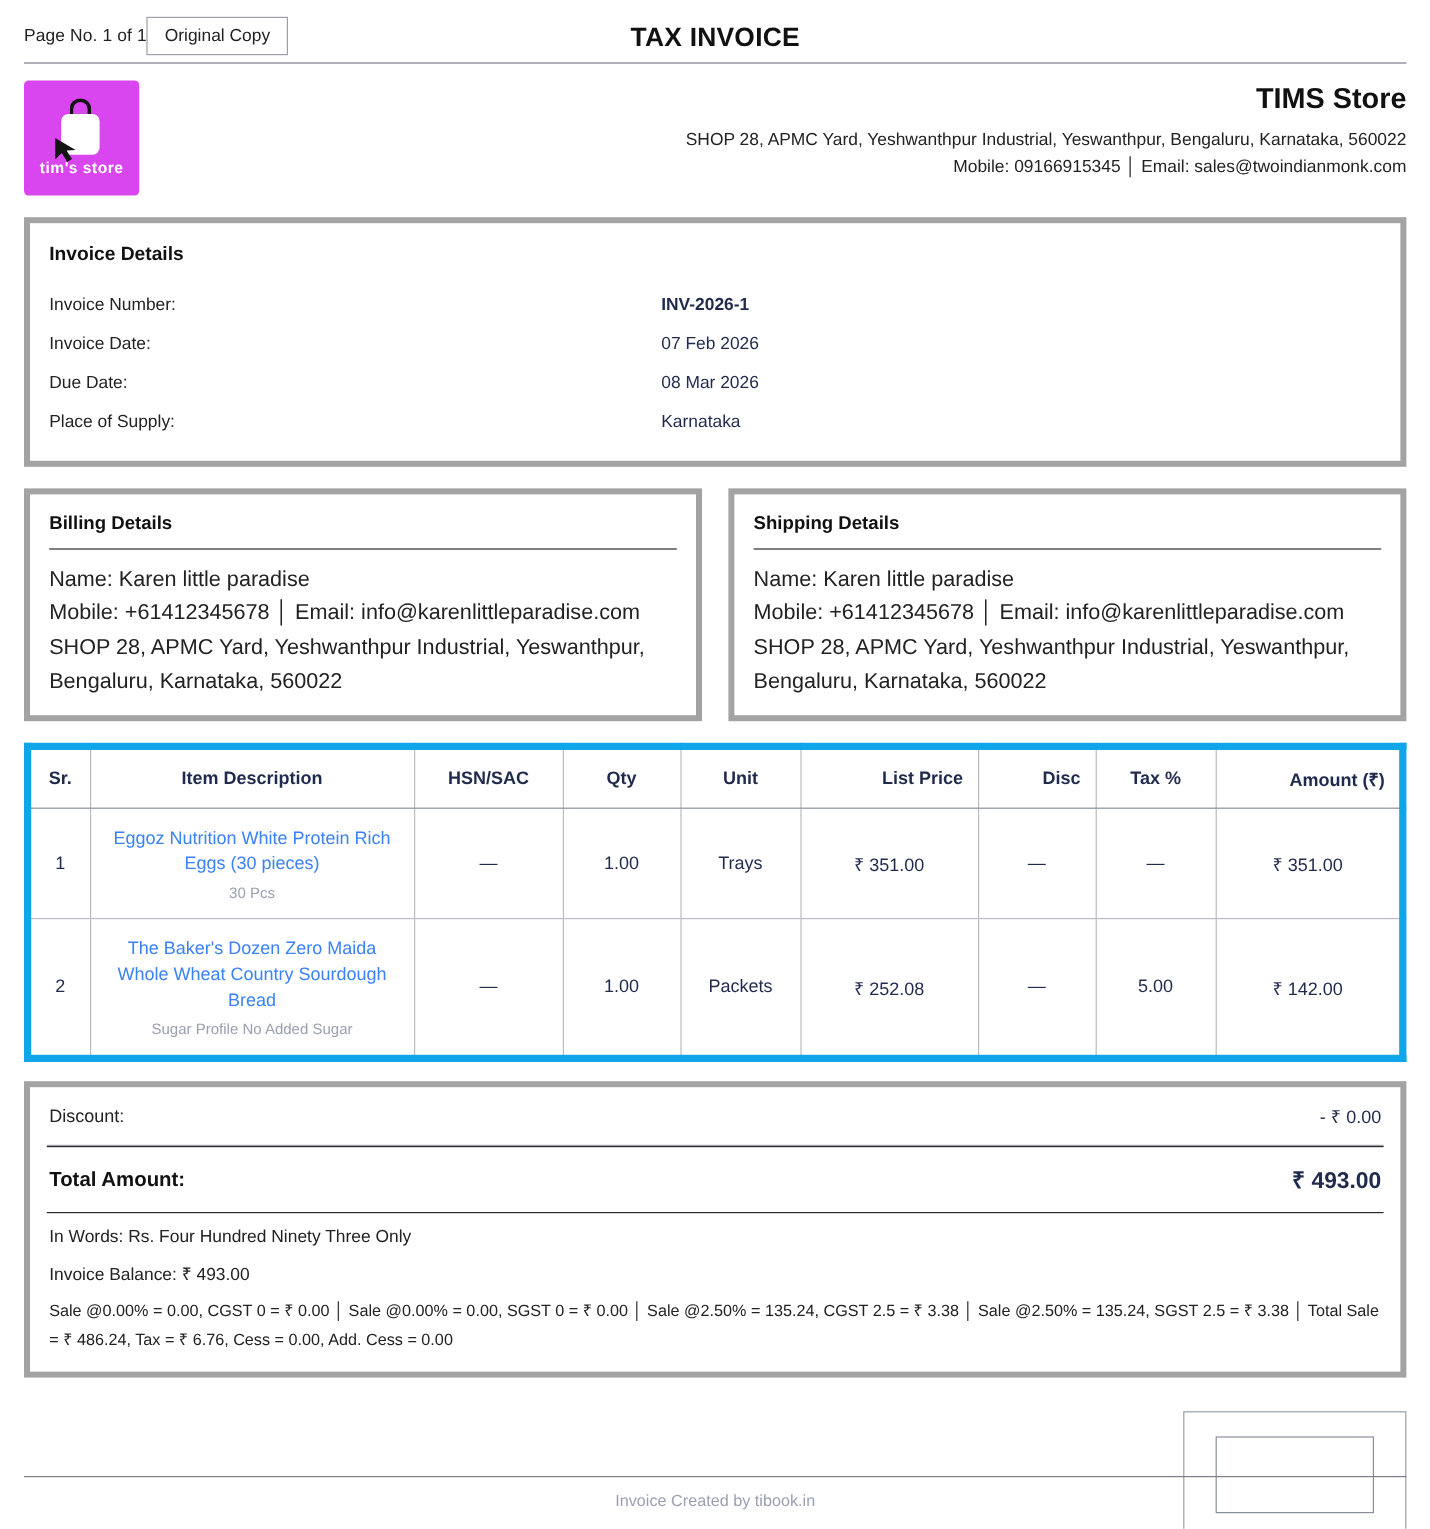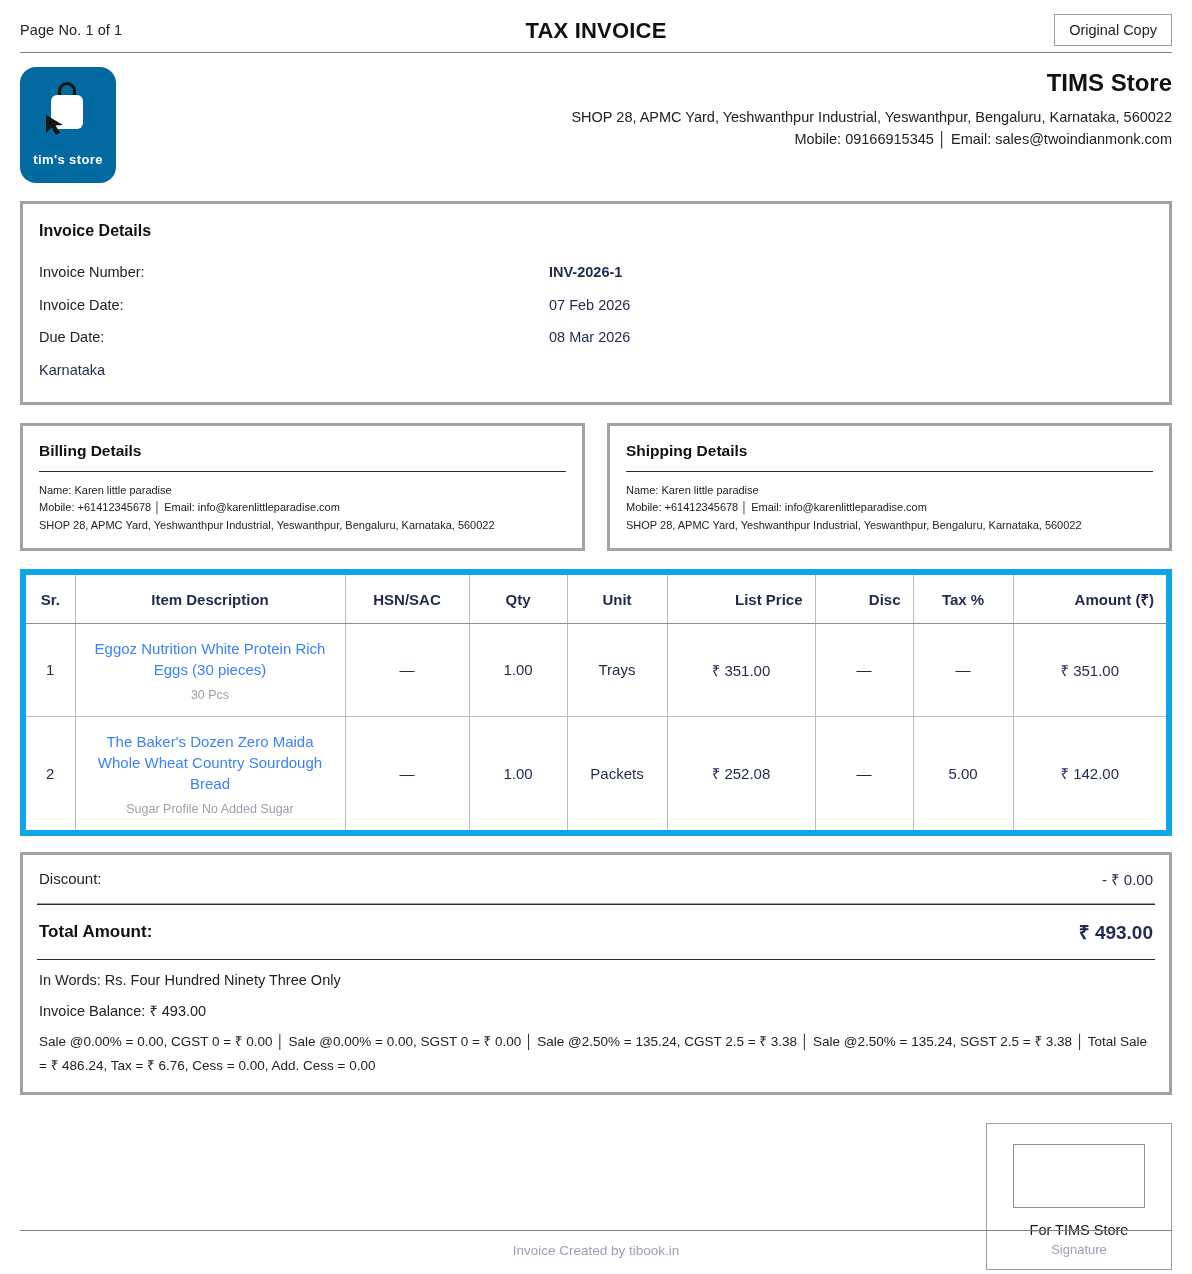--- a/index.html
+++ b/index.html
@@ -20,21 +20,20 @@
     height: 1274px;
     box-sizing: border-box;
     padding: 0 20px;
     position: relative;
   }
 
   
   .topbar {
     display: flex;
     align-items: center;
-    justify-content: space-between;
     height: 52px;
     padding-top: 8px;
     box-sizing: border-box;
   }
   .page-no {
     font-size: 14.5px;
     color: #222;
     letter-spacing: .1px;
   }
   .doc-title {
@@ -64,23 +63,23 @@
 
   
   .letterhead {
     display: flex;
     align-items: flex-start;
     justify-content: space-between;
     padding: 14px 0 12px 0;
   }
   .logo {
     width: 96px;
-    height: 116px;
-    background: #0369a1;
-    border-radius: 16px;
+    height: 96px;
+    background: #d946ef;
+    border-radius: 4px;
     position: relative;
     flex: 0 0 auto;
     overflow: hidden;
   }
   .logo .bag {
     position: absolute;
     left: 31px;
     top: 28px;
     width: 32px;
     height: 34px;
@@ -127,21 +126,21 @@
     margin-bottom: 9px;
   }
   .store-line {
     font-size: 14.5px;
     color: #222;
     line-height: 1.55;
   }
 
   
   .box {
-    border: 3px solid #a3a3a3;
+    border: 5px solid #a3a3a3;
     box-sizing: border-box;
     background: #fff;
   }
   .invoice-details {
     margin-top: 6px;
     padding: 18px 16px 16px 16px;
   }
   .section-title {
     font-size: 16px;
     font-weight: bold;
@@ -175,21 +174,21 @@
   }
   .party-title {
     font-size: 15.5px;
     font-weight: bold;
     color: #111;
     padding-bottom: 11px;
     border-bottom: 1.6px solid #2b2b2b;
     margin-bottom: 10px;
   }
   .party-line {
-    font-size: 11px;
+    font-size: 18px;
     color: #222;
     line-height: 1.58;
   }
 
   
   table.items {
     width: 100%;
     border-collapse: collapse;
     margin-top: 18px;
     table-layout: fixed;
@@ -356,20 +355,21 @@
     </div>
     <div class="kv-row">
       <div class="kv-key">Invoice Date:</div>
       <div class="kv-val">07 Feb 2026</div>
     </div>
     <div class="kv-row">
       <div class="kv-key">Due Date:</div>
       <div class="kv-val">08 Mar 2026</div>
     </div>
     <div class="kv-row">
+      <div class="kv-key">Place of Supply:</div>
       <div class="kv-val">Karnataka</div>
     </div>
   </div>
 
   <div class="parties">
     <div class="box party">
       <div class="party-title">Billing Details</div>
       <div class="party-line">Name: Karen little paradise</div>
       <div class="party-line">Mobile: +61412345678 │ Email: info@karenlittleparadise.com</div>
       <div class="party-line">SHOP 28, APMC Yard, Yeshwanthpur Industrial, Yeswanthpur, Bengaluru, Karnataka, 560022</div>

